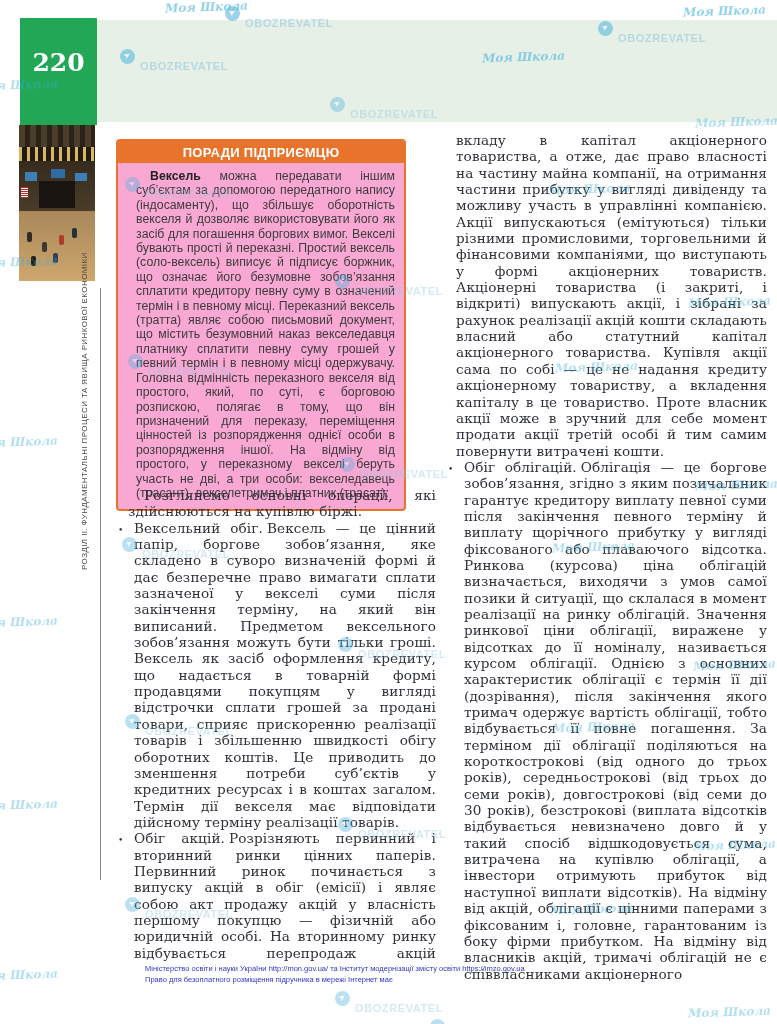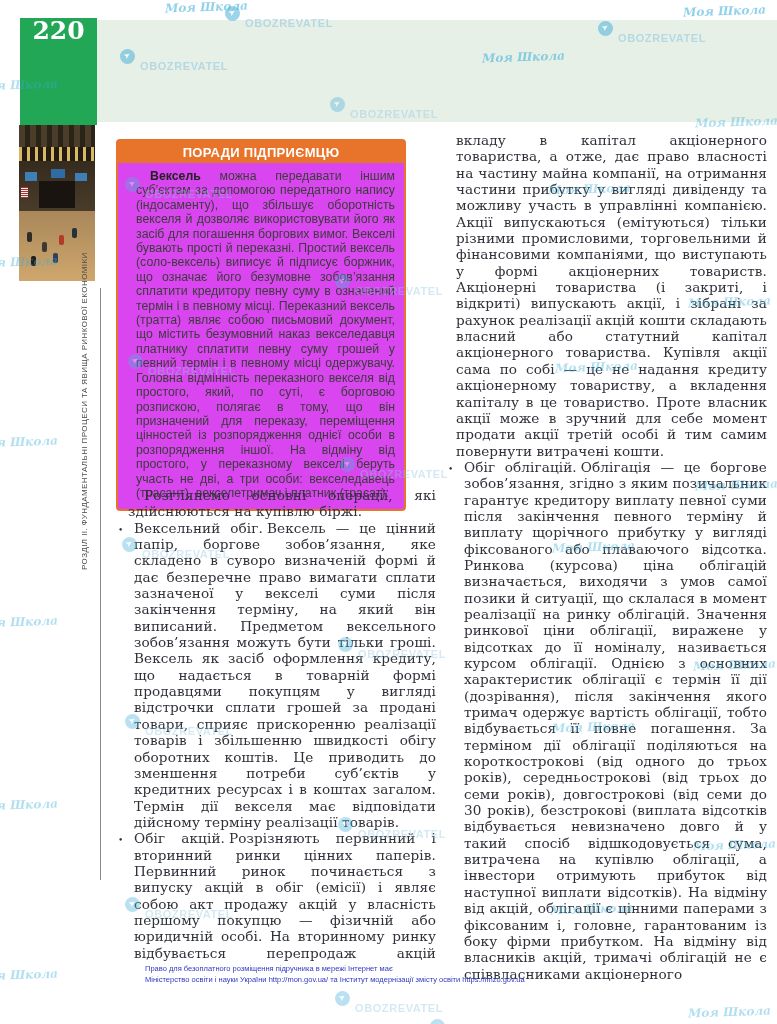--- a/index.html
+++ b/index.html
@@ -1,21 +1,21 @@
 <!DOCTYPE html>
 <html lang="uk"><head>
 <meta charset="utf-8">
 <style>
   html,body{margin:0;padding:0;background:#888;}
   .page{position:relative;width:777px;height:1024px;background:#ffffff;overflow:hidden;
         font-family:"Liberation Sans",sans-serif;}
   
   .band{position:absolute;left:97px;top:20px;width:680px;height:102px;background:#e6f0e7;}
   .green-block{position:absolute;left:20px;top:18px;width:77px;height:107px;background:#22a757;
-               display:flex;justify-content:center;align-items:flex-start;padding-bottom:18px;box-sizing:border-box;}
+               display:flex;justify-content:center;align-items:center;padding-bottom:18px;box-sizing:border-box;}
   .page-num{font-family:"DejaVu Serif",serif;font-weight:bold;color:#ffffff;font-size:25px;line-height:1;}
   
   .photo{position:absolute;left:19px;top:125px;width:76px;height:156px;background:#262018;overflow:hidden;}
   .ph-top{position:absolute;left:0;top:0;width:100%;height:14%;
           background:repeating-linear-gradient(90deg,#4a3e2a 0 6px,#2a2318 6px 11px);}
   .ph-screens{position:absolute;left:0;top:14%;width:100%;height:9%;
           background:repeating-linear-gradient(90deg,#d8b765 0 3px,#221b12 3px 8px);}
   .ph-mid{position:absolute;left:0;top:23%;width:100%;height:32%;
           background:linear-gradient(#352b1e,#4a3c29);}
   .ph-blue1{position:absolute;left:8%;top:30%;width:16%;height:6%;background:#3e7fb5;}
@@ -28,21 +28,21 @@
             background:linear-gradient(#a8875a,#cfa76d);}
   .ph-p{position:absolute;width:5px;height:10px;border-radius:2px;}
   
   .side-rule{position:absolute;left:100px;top:288px;width:1px;height:592px;background:#8a8a8a;}
   .side-label{position:absolute;left:80px;top:288px;width:14px;height:282px;}
   .side-label-inner{position:absolute;left:0;top:0;width:282px;transform-origin:0 0;
         transform:rotate(-90deg) translateX(-282px);white-space:nowrap;
         font-size:8px;letter-spacing:0.4px;color:#4a4a4a;font-family:"Liberation Sans",sans-serif;}
   
   .tipbox{position:absolute;left:116px;top:139px;width:290px;box-sizing:border-box;
-          border:2px solid #e8742c;border-radius:4px;background:#d946ef;overflow:hidden;}
+          border:2px solid #e8742c;border-radius:4px;background:#f9a8d4;overflow:hidden;}
   .tipbox-title{background:#e8742c;color:#ffffff;font-weight:bold;font-size:13px;
           text-align:center;padding:4px 0 3px 0;letter-spacing:0.3px;}
   .tipbox-body{padding:6px 9px 9px 18px;font-size:12.3px;line-height:14.4px;color:#3c3c3c;
           text-align:justify;text-indent:14px;}
   .tipbox-body b{color:#222;}
   
   .col{position:absolute;font-family:"DejaVu Serif",serif;font-size:13.6px;line-height:16.35px;
        color:#2e3138;text-align:justify;letter-spacing:0.1px;overflow:hidden;}
   .col-left{left:113px;top:487px;width:323px;height:476px;}
   .col-right{left:443px;top:132px;width:324px;height:854px;}
@@ -120,22 +120,22 @@
 
   <div class="col col-right">
     <p class="cont">вкладу в капітал акціонерного товариства, а отже, дає право власності на частину майна компанії, на отримання частини прибутку у вигляді дивіденду та можливу участь в управлінні компанією. Акції випускаються (емітуються) тільки різними промисловими, торговельними й фінансовими компаніями, що виступають у формі акціонерних товариств. Акціонерні товариства (і закриті, і відкриті) випускають акції, і зібрані за рахунок реалізації акцій кошти складають власний або статутний капітал акціонерного товариства. Купівля акції сама по собі — це не надання кредиту акціонерному товариству, а вкладення капіталу в це товариство. Проте власник акції може в зручний для себе момент продати акції третій особі й тим самим повернути витрачені кошти.</p>
     <div class="bullet">
       <span class="dot">•</span>
       <p><span class="lead">Обіг облігацій.</span><span>Облігація — це боргове зобов’язання, згідно з яким позичальник гарантує кредитору виплату певної суми після закінчення певного терміну й виплату щорічного прибутку у вигляді фіксованого або плаваючого відсотка. Ринкова (курсова) ціна облігацій визначається, виходячи з умов самої позики й ситуації, що склалася в момент реалізації на ринку облігацій. Значення ринкової ціни облігації, виражене у відсотках до її номіналу, називається курсом облігації. Однією з основних характеристик облігації є термін її дії (дозрівання), після закінчення якого тримач одержує вартість облігації, тобто відбувається її повне погашення. За терміном дії облігації поділяються на короткострокові (від одного до трьох років), середньострокові (від трьох до семи років), довгострокові (від семи до 30 років), безстрокові (виплата відсотків відбувається невизначено довго й у такий спосіб відшкодовується сума, витрачена на купівлю облігації, а інвестори отримують прибуток від наступної виплати відсотків). На відміну від акцій, облігації є цінними паперами з фіксованим і, головне, гарантованим із боку фірми прибутком. На відміну від власників акцій, тримачі облігацій не є співвласниками акціонерного</span></p>
     </div>
   </div>
 
   <div class="footer">
+    <div><span>Міністерство освіти і науки України </span><span class="flink">http://mon.gov.ua/</span><span> та Інститут модернізації змісту освіти </span><span class="flink">https://imzo.gov.ua</span></div>
     <div>Право для безоплатного розміщення підручника в мережі Інтернет має</div>
-    <div><span>Міністерство освіти і науки України </span><span class="flink">http://mon.gov.ua/</span><span> та Інститут модернізації змісту освіти </span><span class="flink">https://imzo.gov.ua</span></div>
   </div>
 
   <div id="wm-layer">
       <div class="wm" style="left: 165px; top: 0px; opacity: 0.55;">
         <span class="wm-school">Моя Школа</span>
       </div>
       <div class="wm" style="left: 225px; top: -3px; opacity: 0.55;">
         <span class="wm-circle">
           <span class="wm-plane">➤</span>
         </span>

